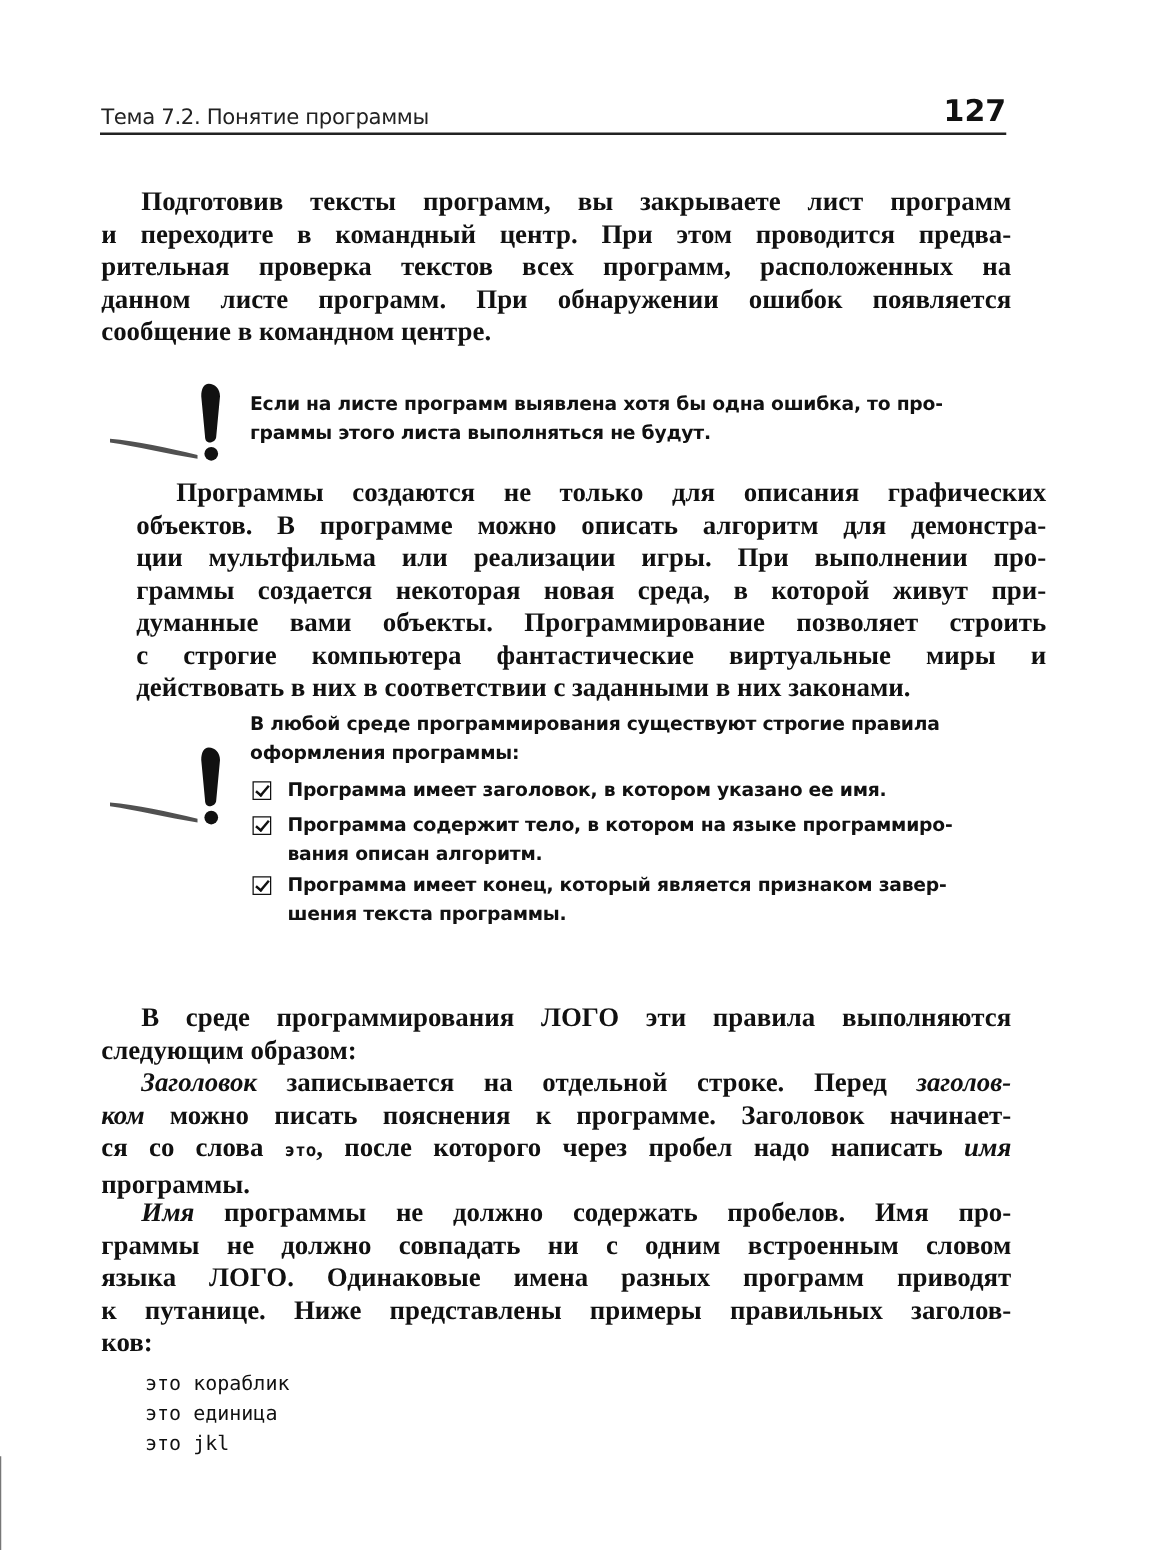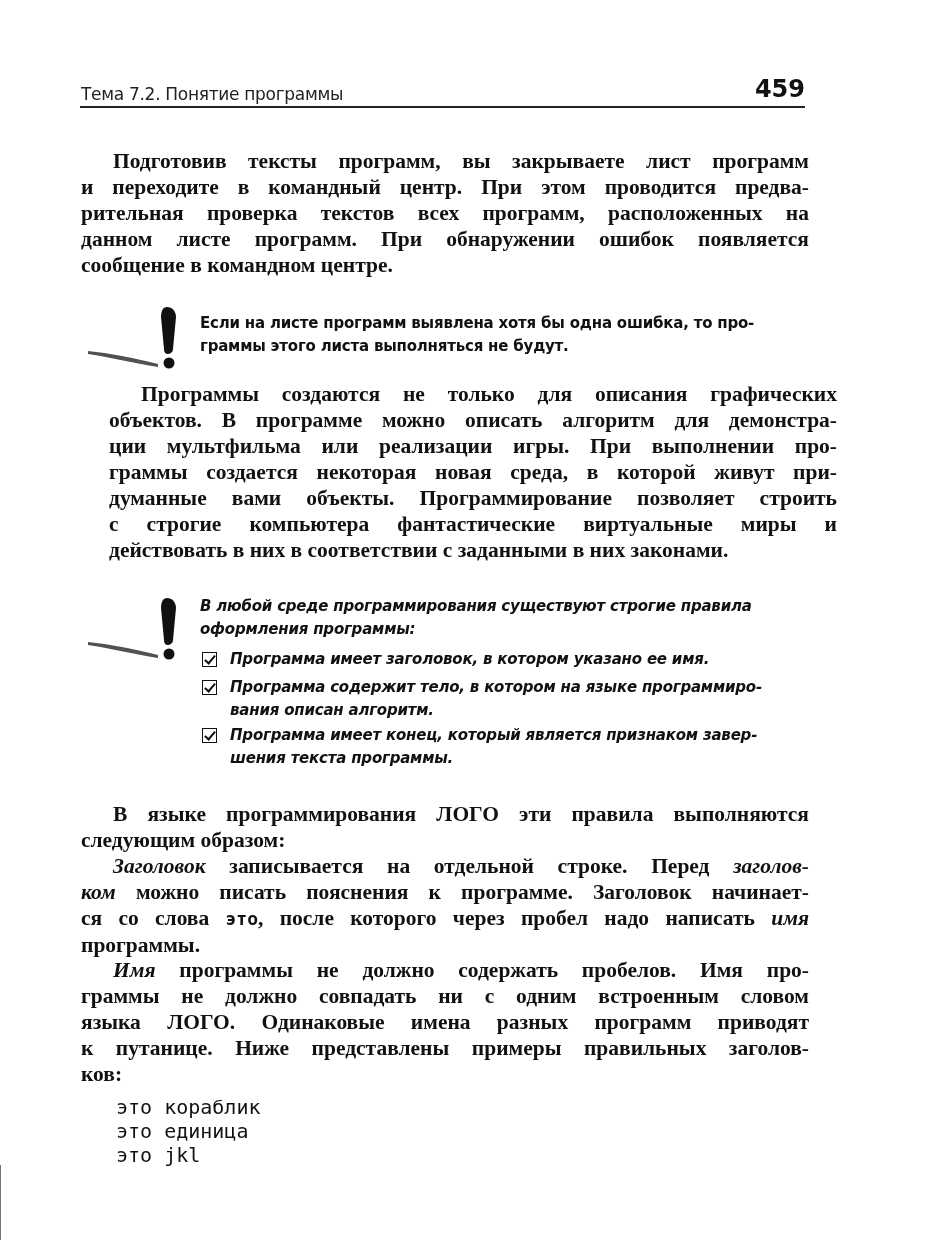--- a/index.html
+++ b/index.html
@@ -9,43 +9,43 @@
   .running-head { position: absolute; left: 81px; top: 78px; width: 724px; height: 30px; }
   .rh-title { position: absolute; left: 0; top: 6px; font-family: "DejaVu Sans", sans-serif; font-size: 17px; color: #222; letter-spacing: -0.3px; }
   .rh-page { position: absolute; right: 0; top: -3px; font-family: "DejaVu Sans", sans-serif; font-weight: bold; font-size: 24px; color: #111; }
   .rh-rule { position: absolute; left: 80px; top: 106px; width: 725px; height: 0; border-top: 2px solid #222; }
 
   .para { position: absolute; left: 81px; width: 728px; font-family: "Liberation Serif", serif; font-size: 21.5px; line-height: 26px; text-align: justify; color: #111; }
   .para .line { display: block; text-align: justify; text-align-last: justify; white-space: nowrap; font-weight: bold; }
   .para .line.last { text-align-last: left; }
   .indent { padding-left: 32px; }
   .em { font-style: italic; }
-  .mono { font-family: "DejaVu Sans Mono", monospace; font-size: 18px; }
+  .mono { font-family: "DejaVu Sans Mono", monospace; font-size: 14px; }
 
   .note { position: absolute; left: 200px; width: 610px; font-family: "DejaVu Sans", sans-serif; font-weight: bold; font-size: 15px; line-height: 23px; color: #111; letter-spacing: -0.2px; }
   .note .line { display: block; white-space: nowrap; }
   .bang { position: absolute; width: 100px; height: 70px; }
   .check-item { position: relative; padding-left: 30px; }
   .check-box { position: absolute; left: 2px; top: 4px; width: 13px; height: 13px; border: 1.5px solid #111; }
   .check-box::after { content: ""; position: absolute; left: 4px; top: 0px; width: 4px; height: 9px; border-right: 2.5px solid #111; border-bottom: 2.5px solid #111; transform: rotate(40deg); }
 
-  .code { position: absolute; left: 116px; top: 1095px; font-family: "DejaVu Sans Mono", monospace; font-size: 20px; line-height: 24px; color: #111; }
+  .code { position: absolute; left: 116px; top: 1095px; font-family: "DejaVu Sans Mono", monospace; font-size: 16px; line-height: 24px; color: #111; }
   .code .line { display: block; white-space: pre; }
 
   .edge-line { position: absolute; left: 0; top: 1165px; width: 1px; height: 75px; background: #777; }
   .watermark { position: absolute; left: 0; top: 1230px; height: 16px; padding: 0 3px; background: #737373; font-family: "Liberation Sans", sans-serif; font-size: 14px; line-height: 16px; color: #111; margin-top: 44px; }
 </style>
 </head>
 <body>
 
 <div class="page">
 
   <div class="running-head">
     <span class="rh-title">Тема 7.2. Понятие программы</span>
-    <span class="rh-page">459</span>
+    <span class="rh-page">127</span>
   </div>
   <div class="rh-rule"></div>
 
   <div class="para" style="top:148px;">
     <span class="line indent">Подготовив тексты программ, вы закрываете лист программ</span>
     <span class="line">и переходите в командный центр. При этом проводится предва-</span>
     <span class="line">рительная проверка текстов всех программ, расположенных на</span>
     <span class="line">данном листе программ. При обнаружении ошибок появляется</span>
     <span class="line last">сообщение в командном центре.</span>
   </div>
@@ -68,41 +68,41 @@
     <span class="line">думанные вами объекты. Программирование позволяет строить</span>
     <span class="line">с строгие компьютера фантастические виртуальные миры и</span>
     <span class="line last">действовать в них в соответствии с заданными в них законами.</span>
   </div>
 
   <svg class="bang" style="left:84px; top:594px;" viewBox="0 0 100 70">
     <path d="M83 4 C88 4 92 8 92 14 L89 46 C89 50 85 51 84 51 C82 51 80 50 80 46 L77 14 C77 8 79 4 83 4 Z" fill="#111"></path>
     <circle cx="85" cy="60" r="5.5" fill="#111"></circle>
     <path d="M4 48 C25 50 50 55 74 61 L74 64 C50 60 25 54 4 51 Z" fill="#333" opacity="0.85"></path>
   </svg>
-  <div class="note" style="top:595px;font-style:italic;">
+  <div class="note" style="top:568px;">
     <span class="line">В любой среде программирования существуют строгие правила</span>
     <span class="line">оформления программы:</span>
     <div class="check-item" style="margin-top:7px;">
       <span class="check-box"></span>
       <span class="line">Программа имеет заголовок, в котором указано ее имя.</span>
     </div>
     <div class="check-item" style="margin-top:5px;">
       <span class="check-box"></span>
       <span class="line">Программа содержит тело, в котором на языке программиро-</span>
       <span class="line">вания описан алгоритм.</span>
     </div>
     <div class="check-item" style="margin-top:2px;">
       <span class="check-box"></span>
       <span class="line">Программа имеет конец, который является признаком завер-</span>
       <span class="line">шения текста программы.</span>
     </div>
   </div>
 
   <div class="para" style="top:801px;">
-    <span class="line indent">В языке программирования ЛОГО эти правила выполняются</span>
+    <span class="line indent">В среде программирования ЛОГО эти правила выполняются</span>
     <span class="line last">следующим образом:</span>
   </div>
 
   <div class="para" style="top:853px;">
     <span class="line indent"><span class="em">Заголовок</span><span> записывается на отдельной строке. Перед </span><span class="em">заголов-</span></span>
     <span class="line"><span class="em">ком</span><span> можно писать пояснения к программе. Заголовок начинает-</span></span>
     <span class="line"><span>ся со слова </span><span class="mono">это</span><span>, после которого через пробел надо написать </span><span class="em">имя</span></span>
     <span class="line last">программы.</span>
   </div>
 

